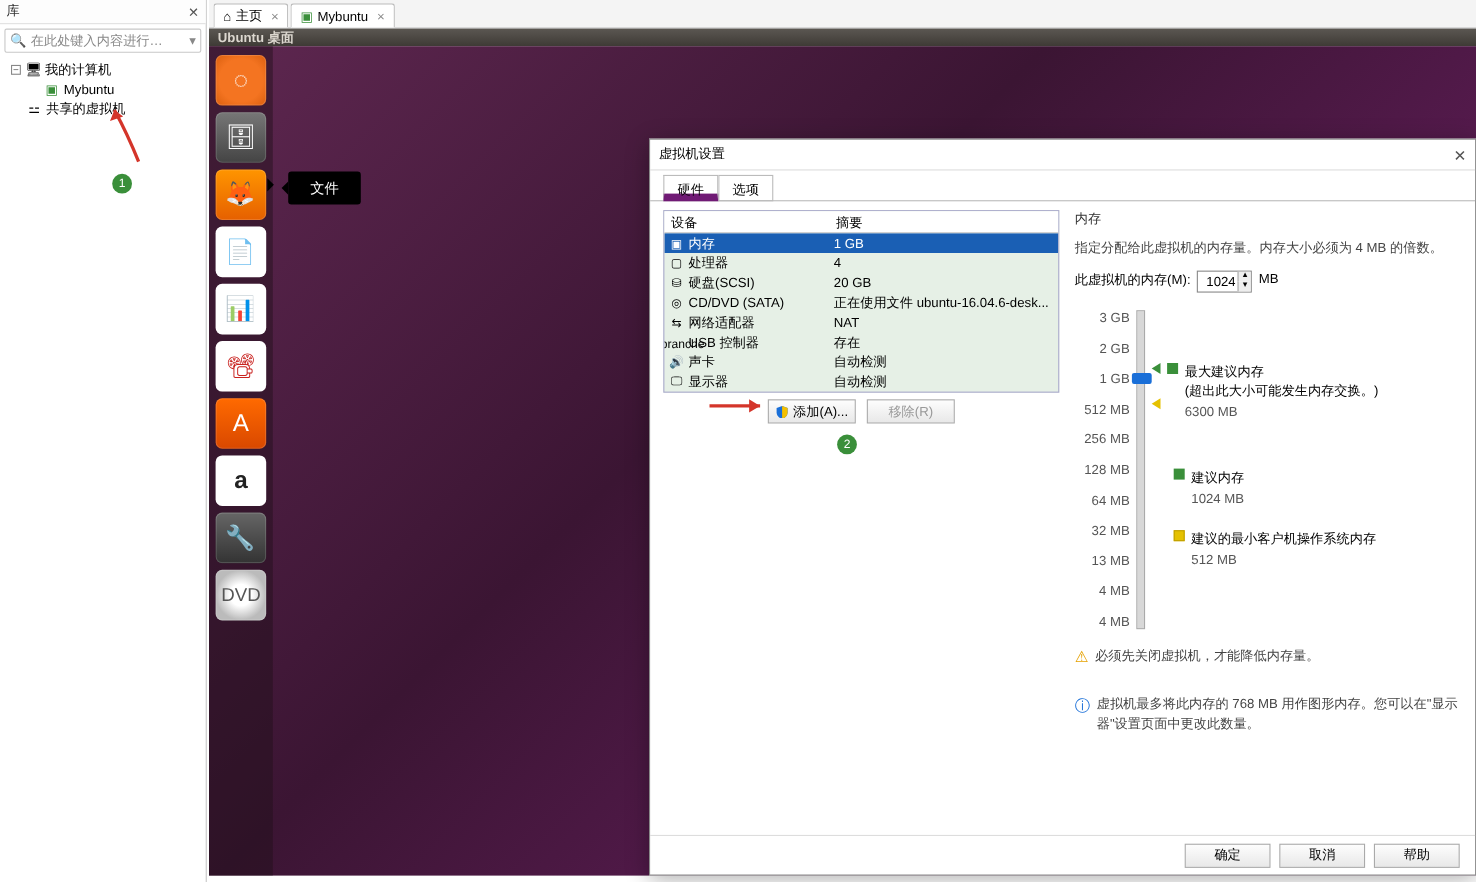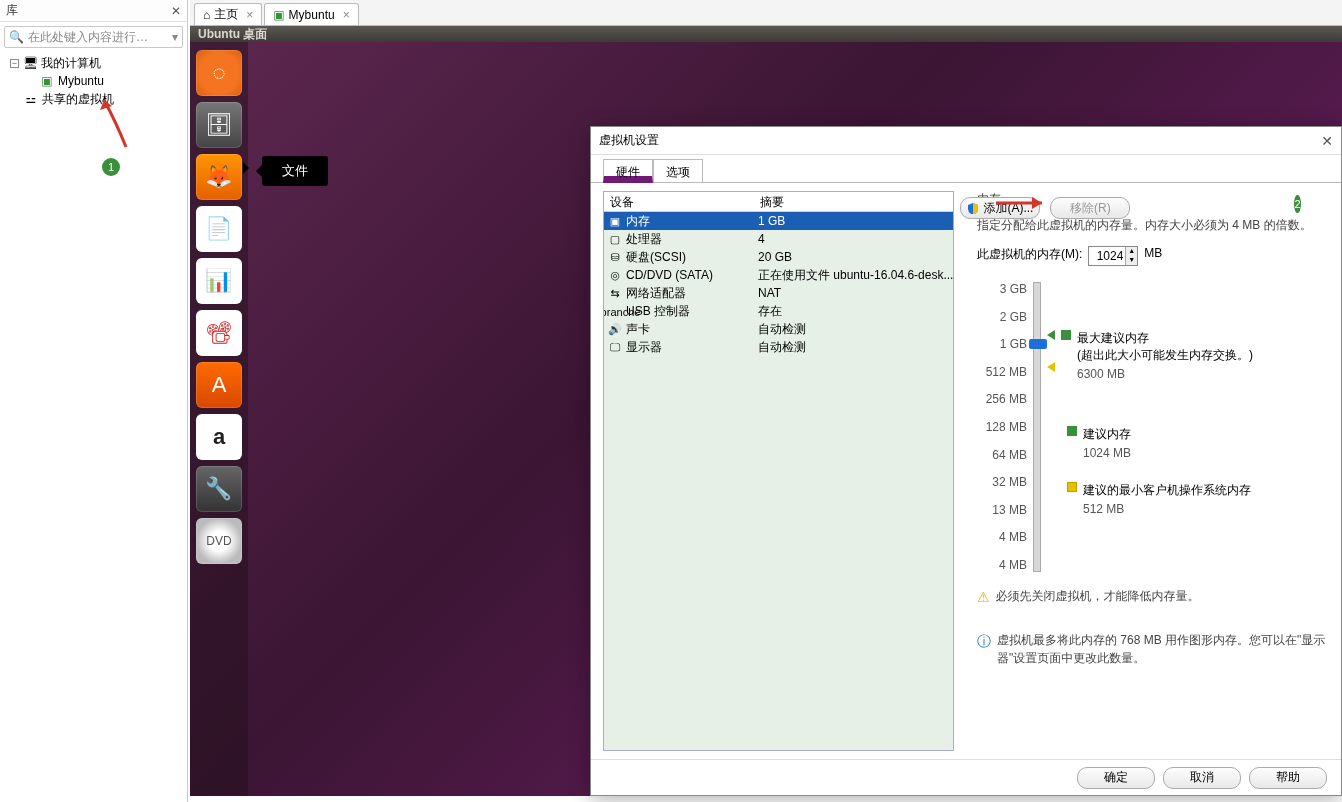--- a/index.html
+++ b/index.html
@@ -33,21 +33,21 @@
 .licon { width:46px; height:46px; border-radius:6px; display:flex; align-items:center; justify-content:center; font-size:22px; color:#fff; background:rgba(255,255,255,.08); box-shadow:inset 0 0 0 1px rgba(255,255,255,.15); }
 .licon.ubu { background:radial-gradient(circle at 50% 50%, #f47421 60%, #d95e0e 100%); }
 .licon.files { background:linear-gradient(#777,#444); }
 .licon.ff { background:linear-gradient(#ff9500,#e66000); }
 .licon.lo-write { background:#fff; color:#2a6099; }
 .licon.lo-calc { background:#fff; color:#3a8f3a; }
 .licon.lo-imp { background:#fff; color:#c9211e; }
 .licon.store { background:linear-gradient(#ff6a00,#d94800); }
 .licon.amz { background:#fff; color:#222; font-weight:bold; }
 .licon.set { background:linear-gradient(#666,#333); }
-.licon.dvd { background:radial-gradient(circle,#fff 30%,#bbb 70%); color:#555; font-size:12px; }
+.licon.dvd { background:radial-gradient(circle,#fff 30%,#bbb 70%); color:#555; font-size:17px; }
 .launcher .active-tri { position:absolute; left:53px; width:0; height:0; border-top:6px solid transparent; border-bottom:6px solid transparent; border-left:6px solid #000; }
 .tooltip { position:absolute; left:72px; top:114px; background:#000; color:#fff; padding:6px 20px; border-radius:3px; font-size:13px; }
 .tooltip:before { content:""; position:absolute; left:-6px; top:50%; margin-top:-6px; border-top:6px solid transparent; border-bottom:6px solid transparent; border-right:6px solid #000; }
 
 
 .dialog { position:absolute; left:400px; top:84px; width:752px; height:670px; background:#fff; border:1px solid #888; box-shadow:0 4px 20px rgba(0,0,0,.3); display:flex; flex-direction:column; }
 .dlg-title { height:28px; display:flex; align-items:center; justify-content:space-between; padding:0 8px; border-bottom:1px solid #ddd; }
 .dlg-title .x { font-size:14px; color:#555; cursor:pointer; }
 .dlg-tabs { height:24px; display:flex; padding-left:12px; margin-top:4px; }
 .dlg-tab { padding:4px 12px; border:1px solid #bbb; background:#fff; cursor:pointer; }
@@ -57,21 +57,21 @@
 .hw-table { width:360px; border:1px solid #aac; background:#e6f0e6; display:flex; flex-direction:column; }
 .hw-head { display:flex; background:#fff; border-bottom:1px solid #ccc; height:20px; }
 .hw-head div { padding:2px 6px; }
 .hw-rows { flex:1; overflow:auto; }
 .hw-row { display:flex; height:18px; align-items:center; cursor:default; }
 .hw-row .c1 { width:150px; display:flex; align-items:center; gap:4px; padding-left:4px; }
 .hw-row .c2 { flex:1; padding-left:4px; white-space:nowrap; overflow:hidden; text-overflow:ellipsis; }
 .hw-row.sel { background:#1a5fb4; color:#fff; }
 .hw-row .ic { width:14px; height:14px; display:inline-flex; align-items:center; justify-content:center; font-size:11px; }
 .hw-btns { display:flex; justify-content:center; gap:10px; padding:6px; position:relative; }
-.btn { min-width:80px; height:22px; background:linear-gradient(#fdfdfd,#e8e8e8); border:1px solid #aaa; border-radius:10px; cursor:pointer; display:flex; align-items:center; justify-content:center; gap:4px; }
+.btn { min-width:80px; height:22px; background:linear-gradient(#fdfdfd,#e8e8e8); border:1px solid #aaa; border-radius:0; cursor:pointer; display:flex; align-items:center; justify-content:center; gap:4px; }
 .btn.disabled { color:#999; }
 .shield { width:12px; height:12px; }
 
 .mem-pane { flex:1; display:flex; flex-direction:column; gap:8px; }
 .mem-pane h4 { font-size:12px; font-weight:normal; color:#333; }
 .mem-desc { color:#444; line-height:1.5; }
 .mem-field { display:flex; align-items:flex-start; gap:6px; margin-top:4px; }
 .mem-field input { width:50px; height:20px; text-align:right; padding-right:14px; border:1px solid #888; }
 .spin { position:relative; }
 .spin .ud { position:absolute; right:1px; top:1px; width:12px; height:18px; display:flex; flex-direction:column; }
@@ -174,21 +174,21 @@
       <div class="dlg-title">
         <span>虚拟机设置</span>
         <span class="x">✕</span>
       </div>
       <div class="dlg-tabs">
         <div class="dlg-tab active">硬件</div>
         <div class="dlg-tab">选项</div>
       </div>
       <div class="dlg-body">
 
-        <div style="display:flex;flex-direction:row;width:360px">
+        <div style="display:flex;flex-direction:column;width:360px">
           <div class="hw-table">
             <div class="hw-head">
               <div style="width:150px">设备</div>
               <div>摘要</div>
             </div>
             <div class="hw-rows" id="hw-rows">
                 <div class="hw-row sel">
                   <div class="c1">
                     <span class="ic">▣</span>
                     <span>内存</span>

